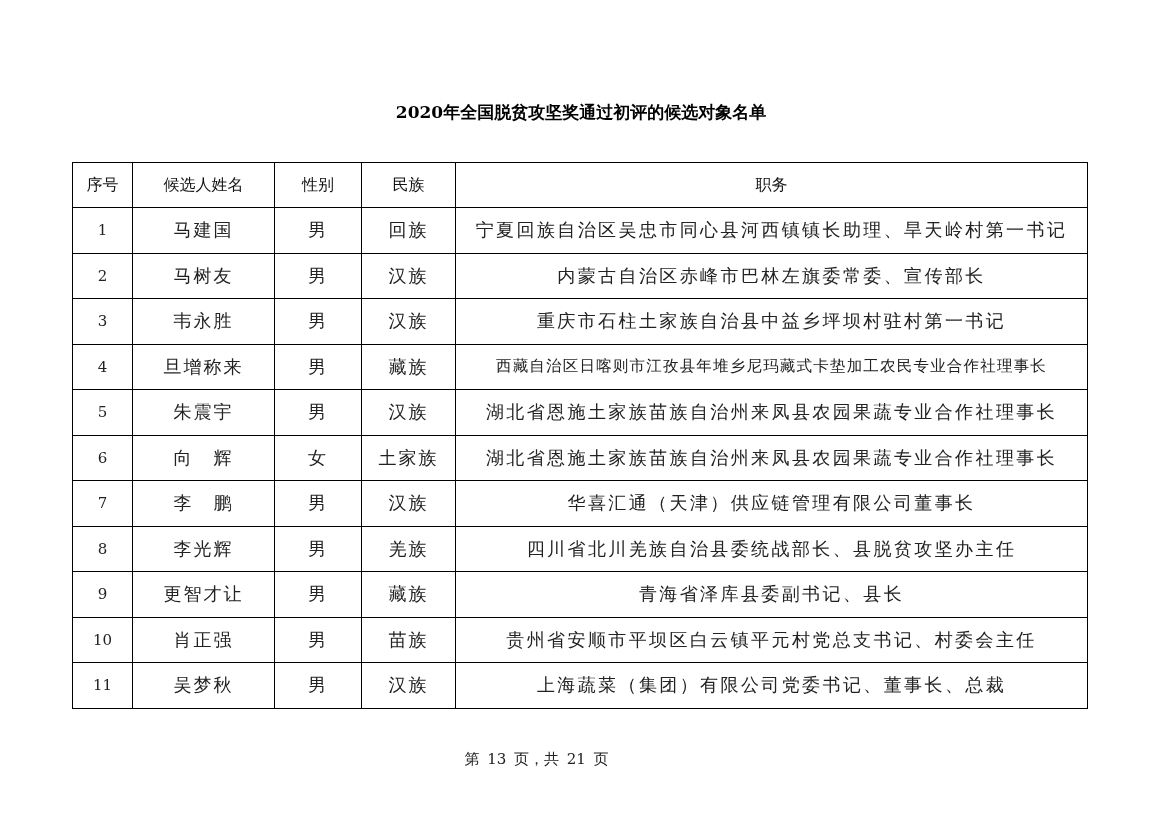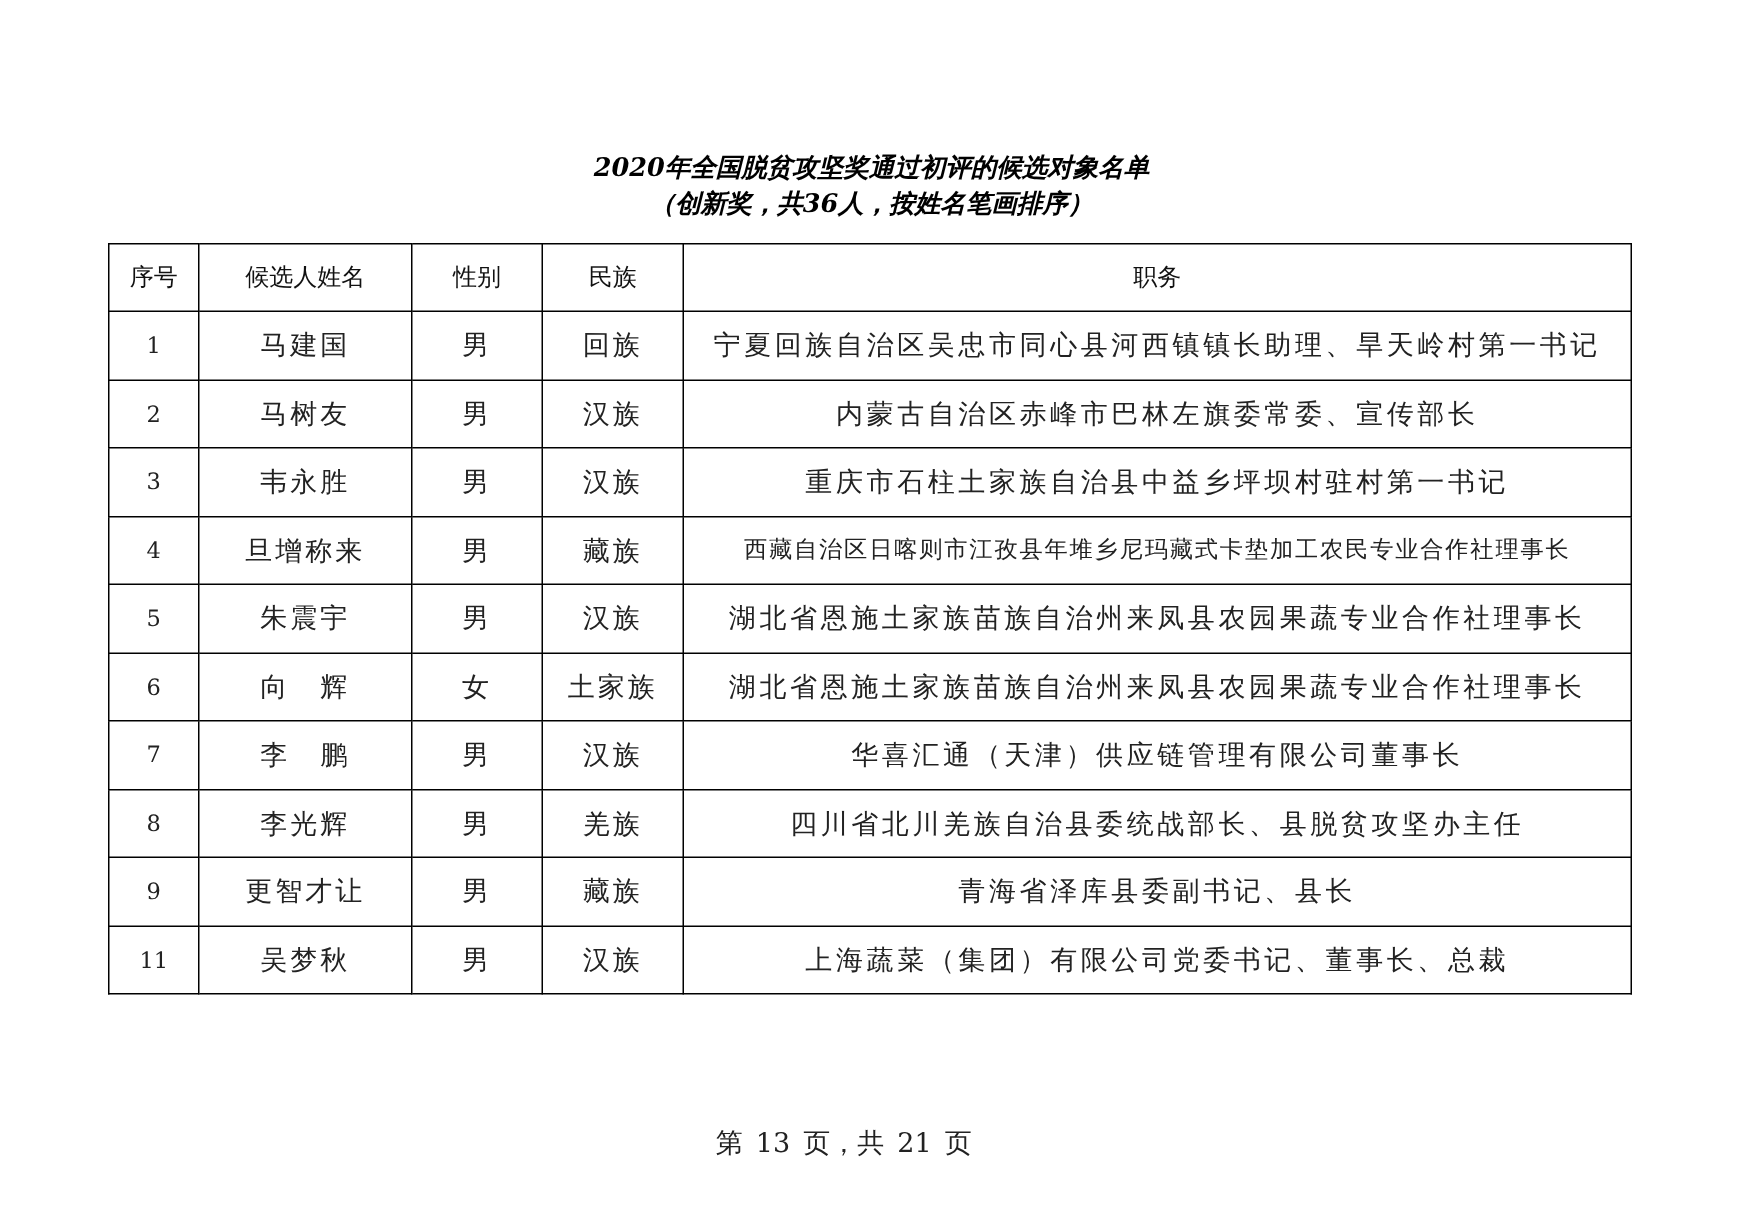--- a/index.html
+++ b/index.html
@@ -22,21 +22,20 @@
       width: 1162px;
       text-align: center;
     }
     .title-line {
       font-family: "DejaVu Serif", "Liberation Serif", serif;
       font-weight: bold;
       font-size: 17px;
       line-height: 24px;
       color: #000000;
       letter-spacing: 0px;
-      font-style: italic;
     }
     table.roster {
       position: absolute;
       left: 72px;
       top: 162px;
       width: 1015px;
       border-collapse: collapse;
       table-layout: fixed;
     }
     table.roster th, table.roster td {
@@ -73,32 +72,30 @@
       font-size: 15.5px;
       margin-top: 32px;
     }
     .footer {
       position: absolute;
       left: 0;
       top: 750px;
       width: 1073px;
       text-align: center;
       font-family: "DejaVu Serif", "Liberation Serif", serif;
-      font-size: 18px;
+      font-size: 15px;
       color: #222222;
       word-spacing: 3px;
-      margin-left: 26px;
     }
   </style>
 </head>
 <body>
 
 <div class="title-block">
   <div class="title-line">2020年全国脱贫攻坚奖通过初评的候选对象名单</div>
-  <div class="title-line">（创新奖，共36人，按姓名笔画排序）</div>
 </div>
 
 <table class="roster">
   <colgroup>
     <col style="width:60px">
     <col style="width:142px">
     <col style="width:87px">
     <col style="width:94px">
     <col style="width:632px">
   </colgroup>
@@ -169,20 +166,27 @@
       <td class="col-duty">四川省北川羌族自治县委统战部长、县脱贫攻坚办主任</td>
     </tr>
     <tr>
       <td class="col-num">9</td>
       <td>更智才让</td>
       <td>男</td>
       <td>藏族</td>
       <td class="col-duty">青海省泽库县委副书记、县长</td>
     </tr>
     <tr>
+      <td class="col-num">10</td>
+      <td>肖正强</td>
+      <td>男</td>
+      <td>苗族</td>
+      <td class="col-duty">贵州省安顺市平坝区白云镇平元村党总支书记、村委会主任</td>
+    </tr>
+    <tr>
       <td class="col-num">11</td>
       <td>吴梦秋</td>
       <td>男</td>
       <td>汉族</td>
       <td class="col-duty">上海蔬菜（集团）有限公司党委书记、董事长、总裁</td>
     </tr>
   </tbody>
 </table>
 
 <div class="footer">第 13 页，共 21 页</div>

